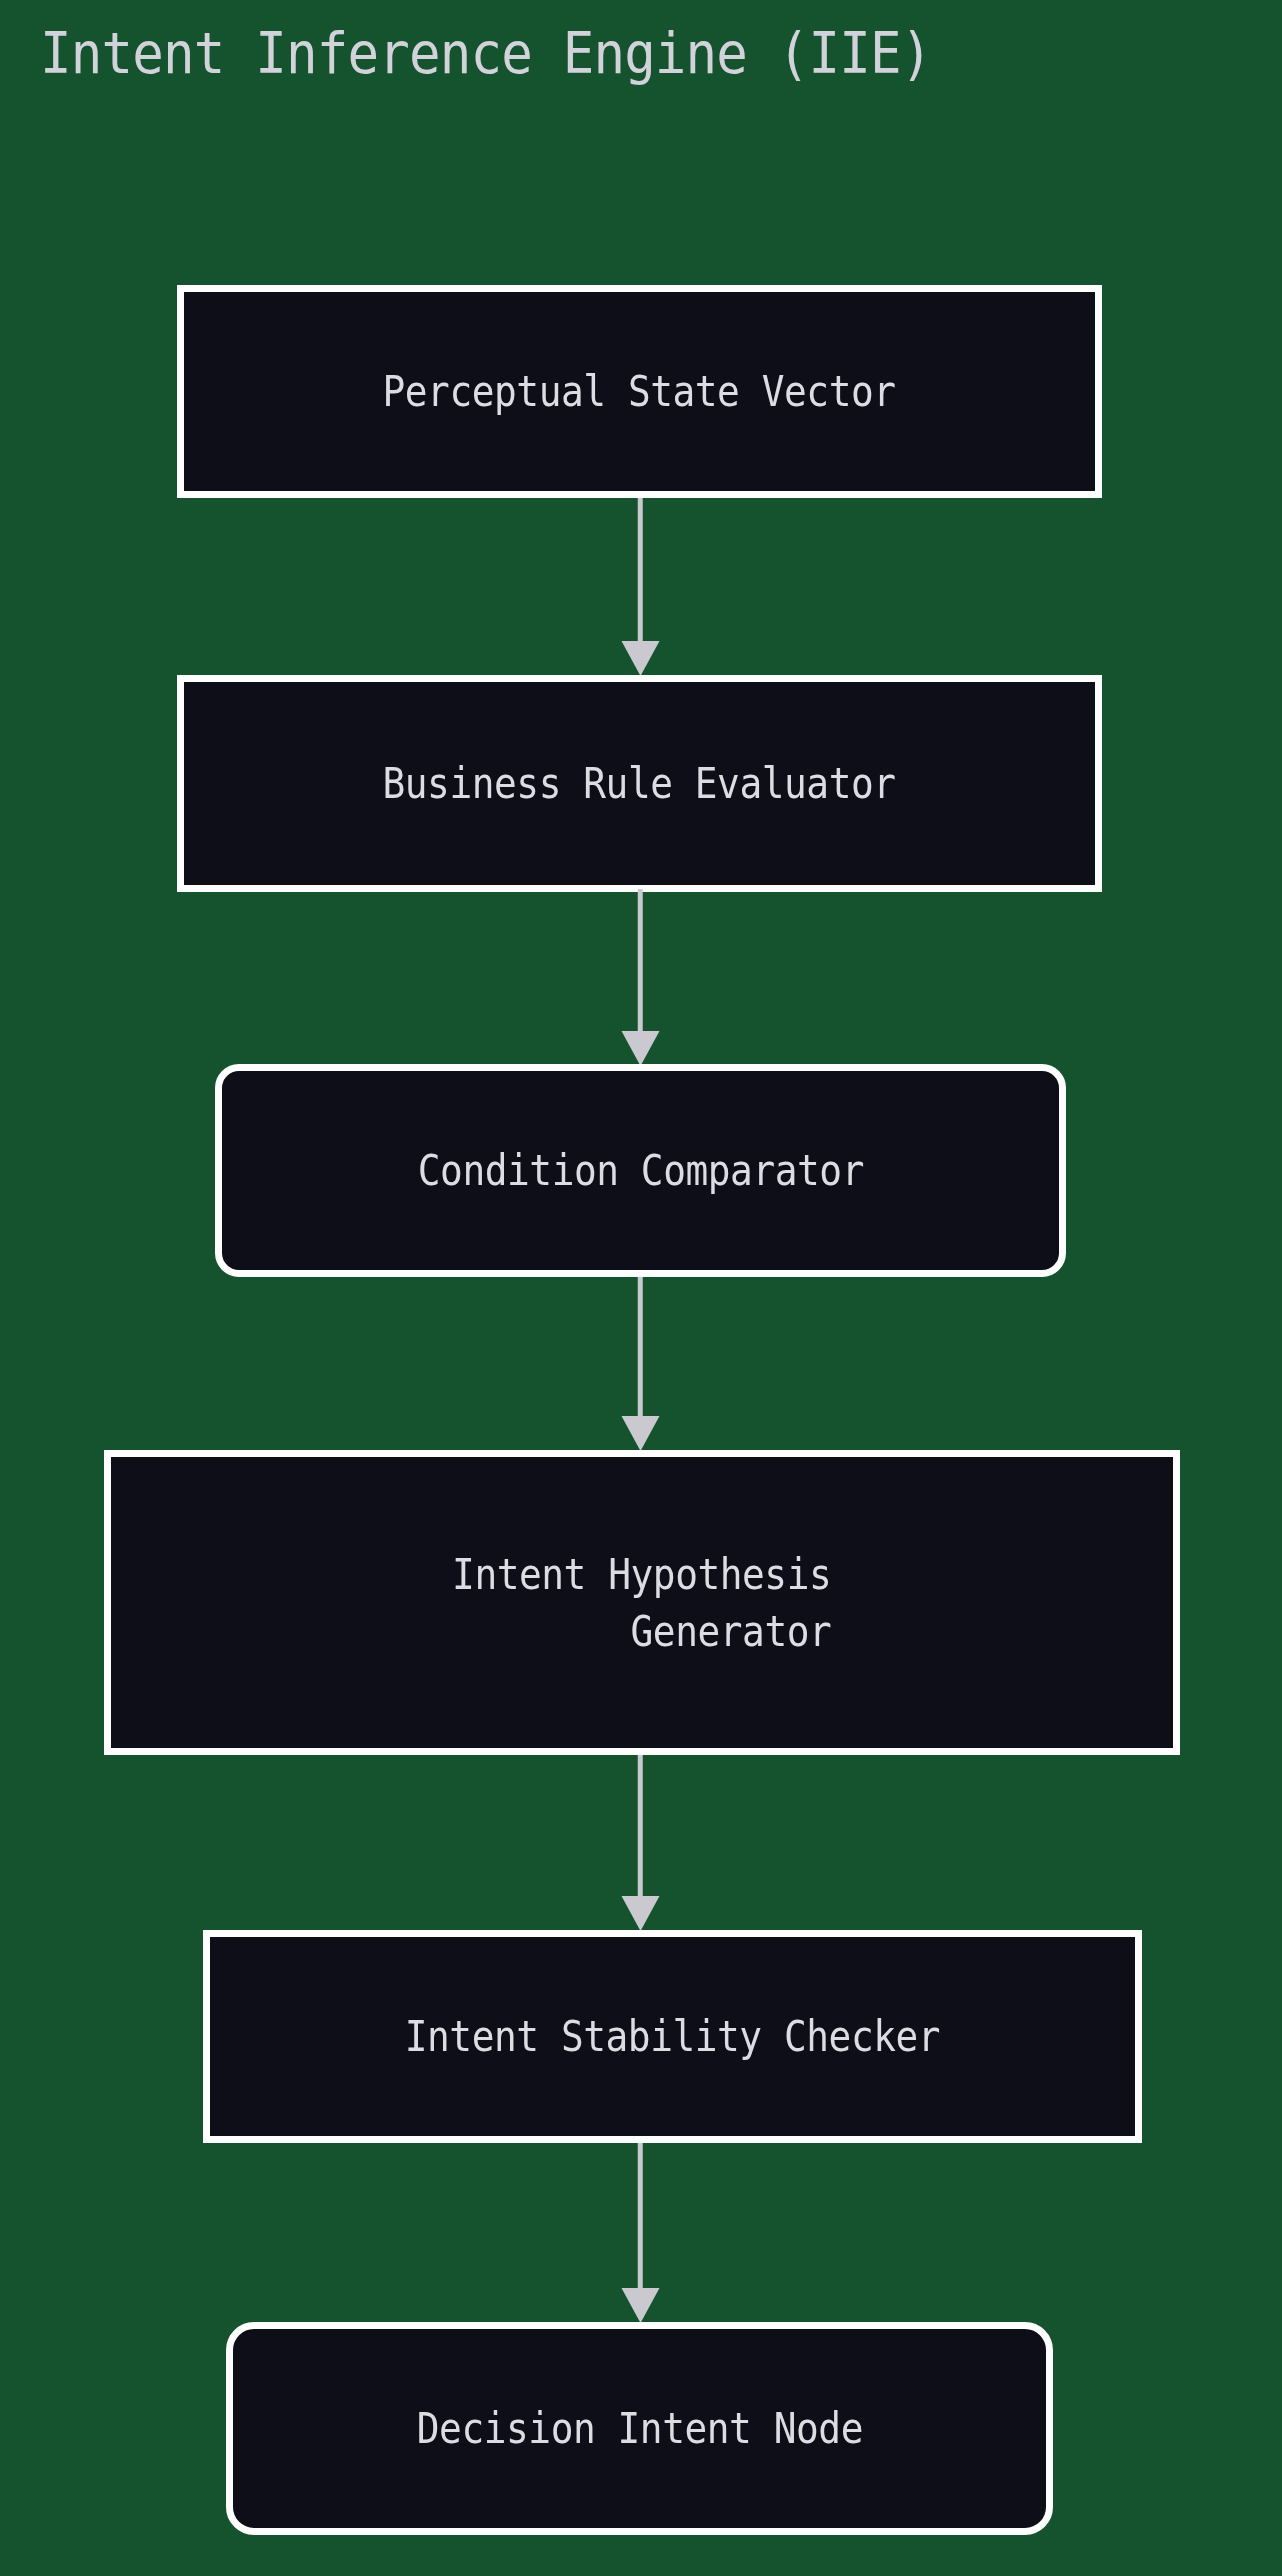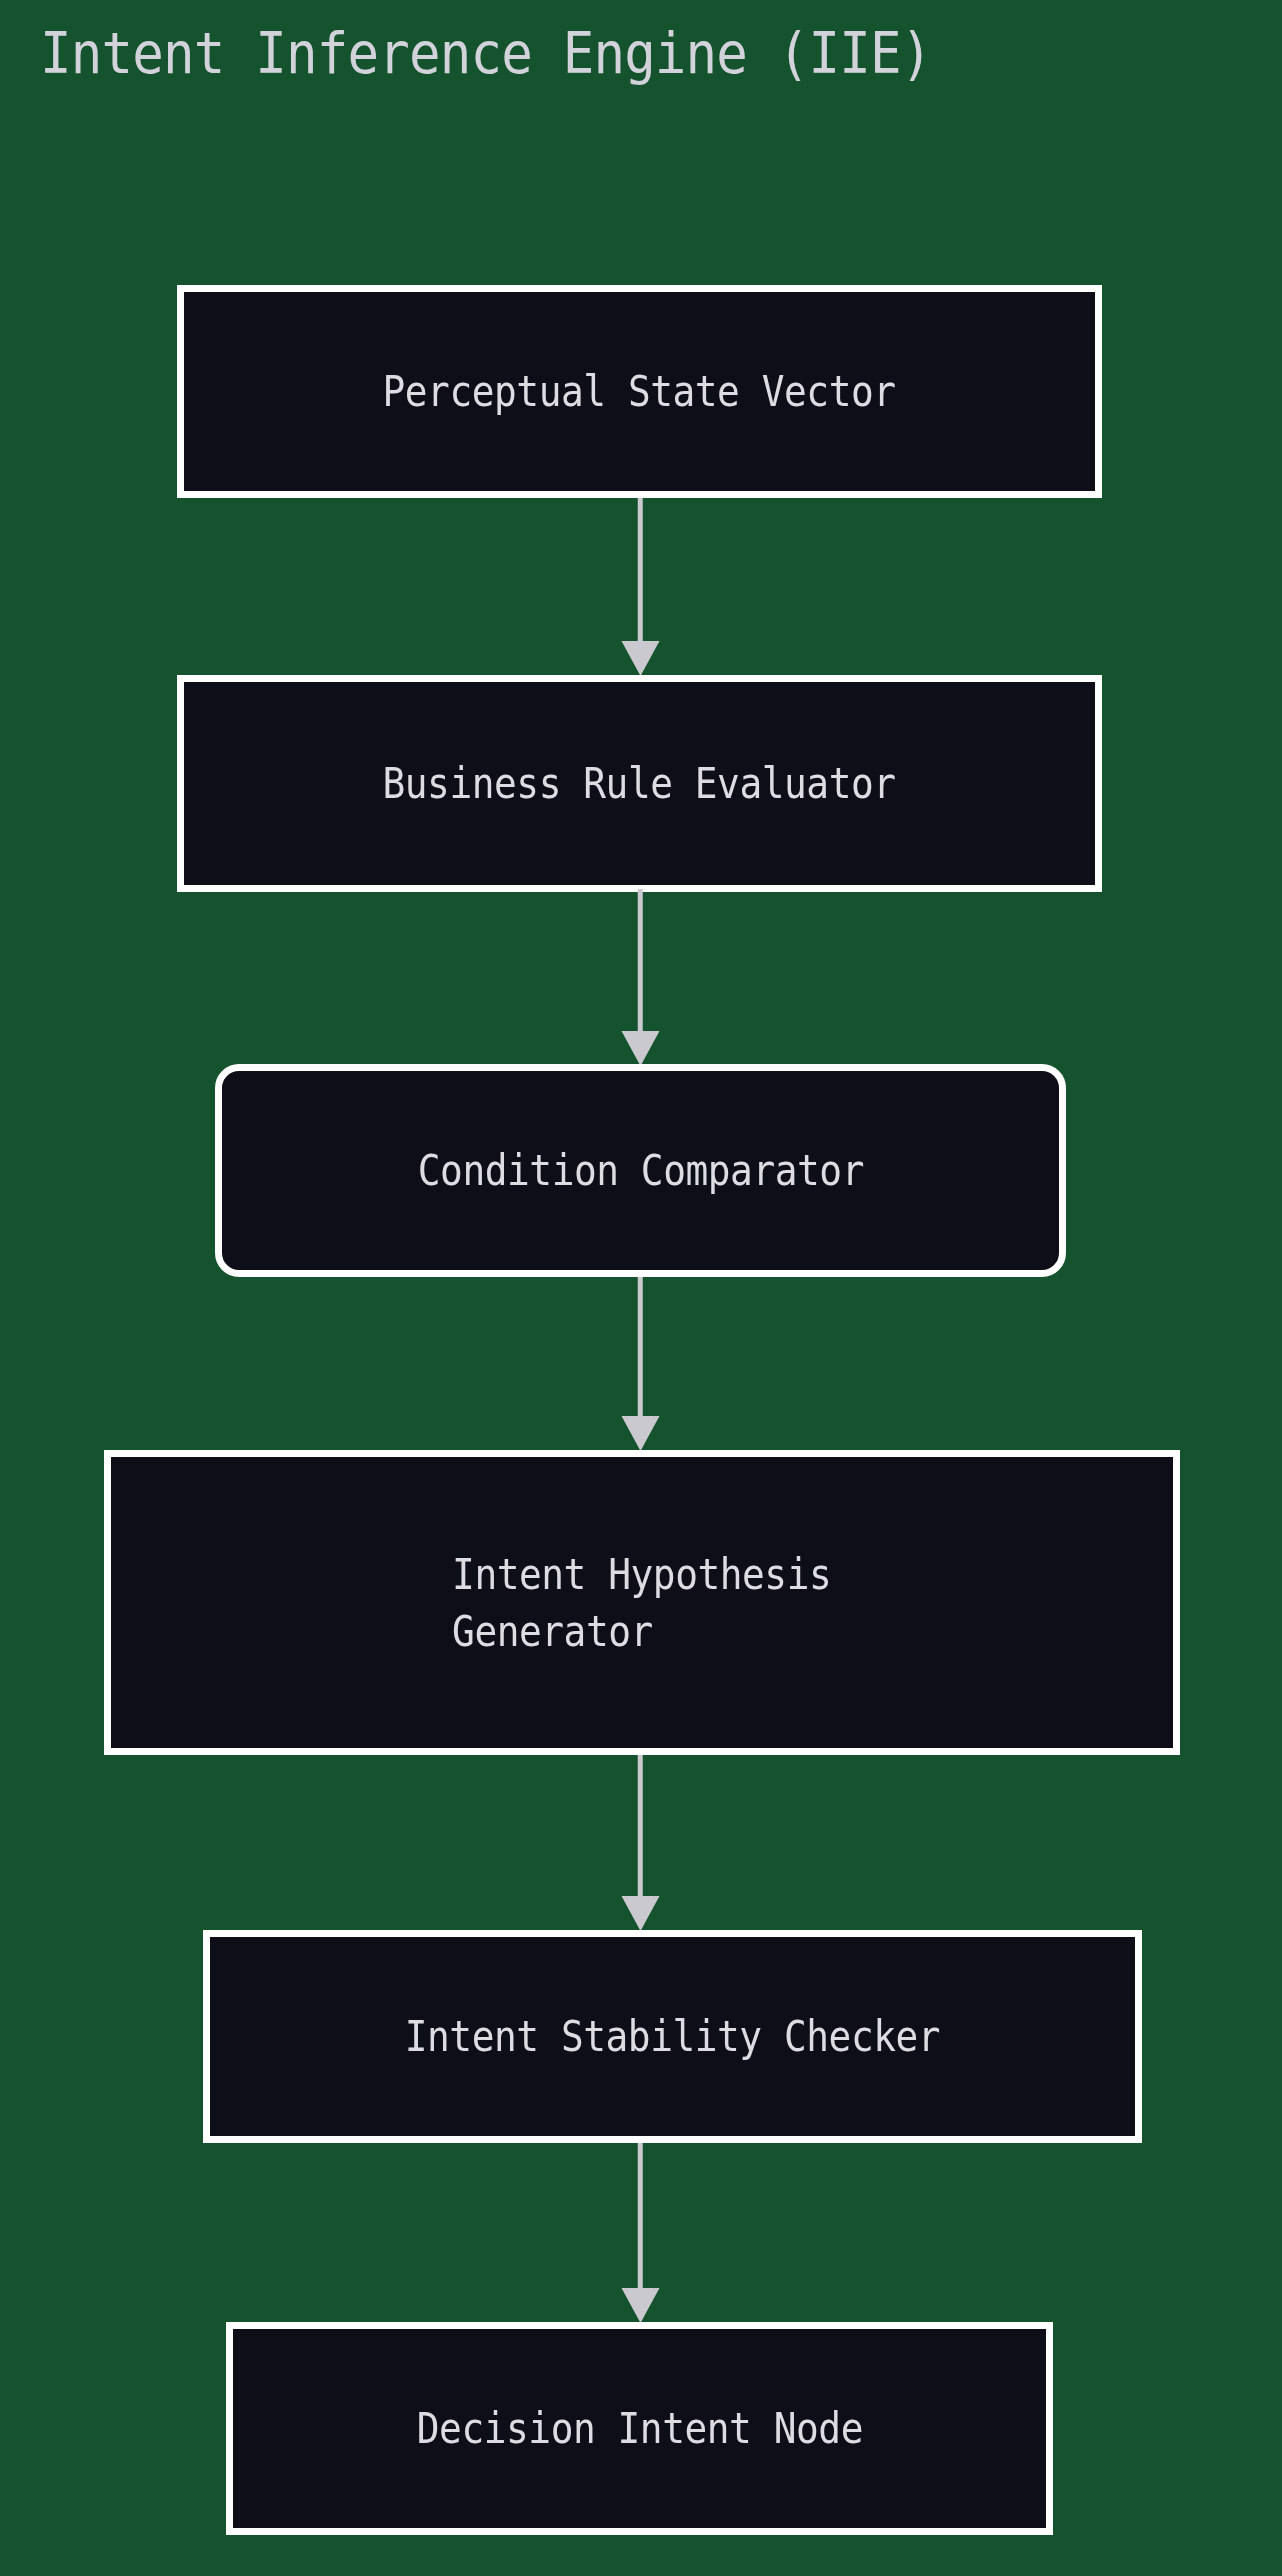--- a/index.html
+++ b/index.html
@@ -48,21 +48,21 @@
   }
 
   .node {
     position: absolute;
     box-sizing: border-box;
     background: #0d0e18;
     border: 7.4px solid #ffffff;
     display: flex;
     align-items: center;
     justify-content: center;
-    text-align: left;
+    text-align: right;
   }
 
   
   .node::after {
     content: "";
     position: absolute;
     left: 9.2px;
     top: 9.2px;
     right: -16.5px;
     bottom: -16.5px;
@@ -79,21 +79,21 @@
     transform: scaleX(0.9);
     white-space: pre-line;
   }
 
   
   #node-1 { left: 177px; top: 285px;  width: 925px; height: 213px; }
   #node-2 { left: 177px; top: 675px;  width: 925px; height: 217px; }
   #node-3 { left: 215px; top: 1064px; width:  851px; height: 213px; border-radius: 24px; }
   #node-4 { left: 104px; top: 1450px; width: 1076px; height: 305px; }
   #node-5 { left: 171px; top: 1930px; width: 939px; height: 213px; margin-left: 32px; }
-  #node-6 { left: 226px; top: 2322px; width:  827px; height: 213px; }
+  #node-6 { left: 226px; top: 2322px; width:  827px; height: 213px; border-radius: 28px; }
 
   
   .arrow {
     position: absolute;
     left: 640px;
     transform: translateX(-50%);
     width: 37px;
   }
   .arrow .stem {
     position: absolute;

